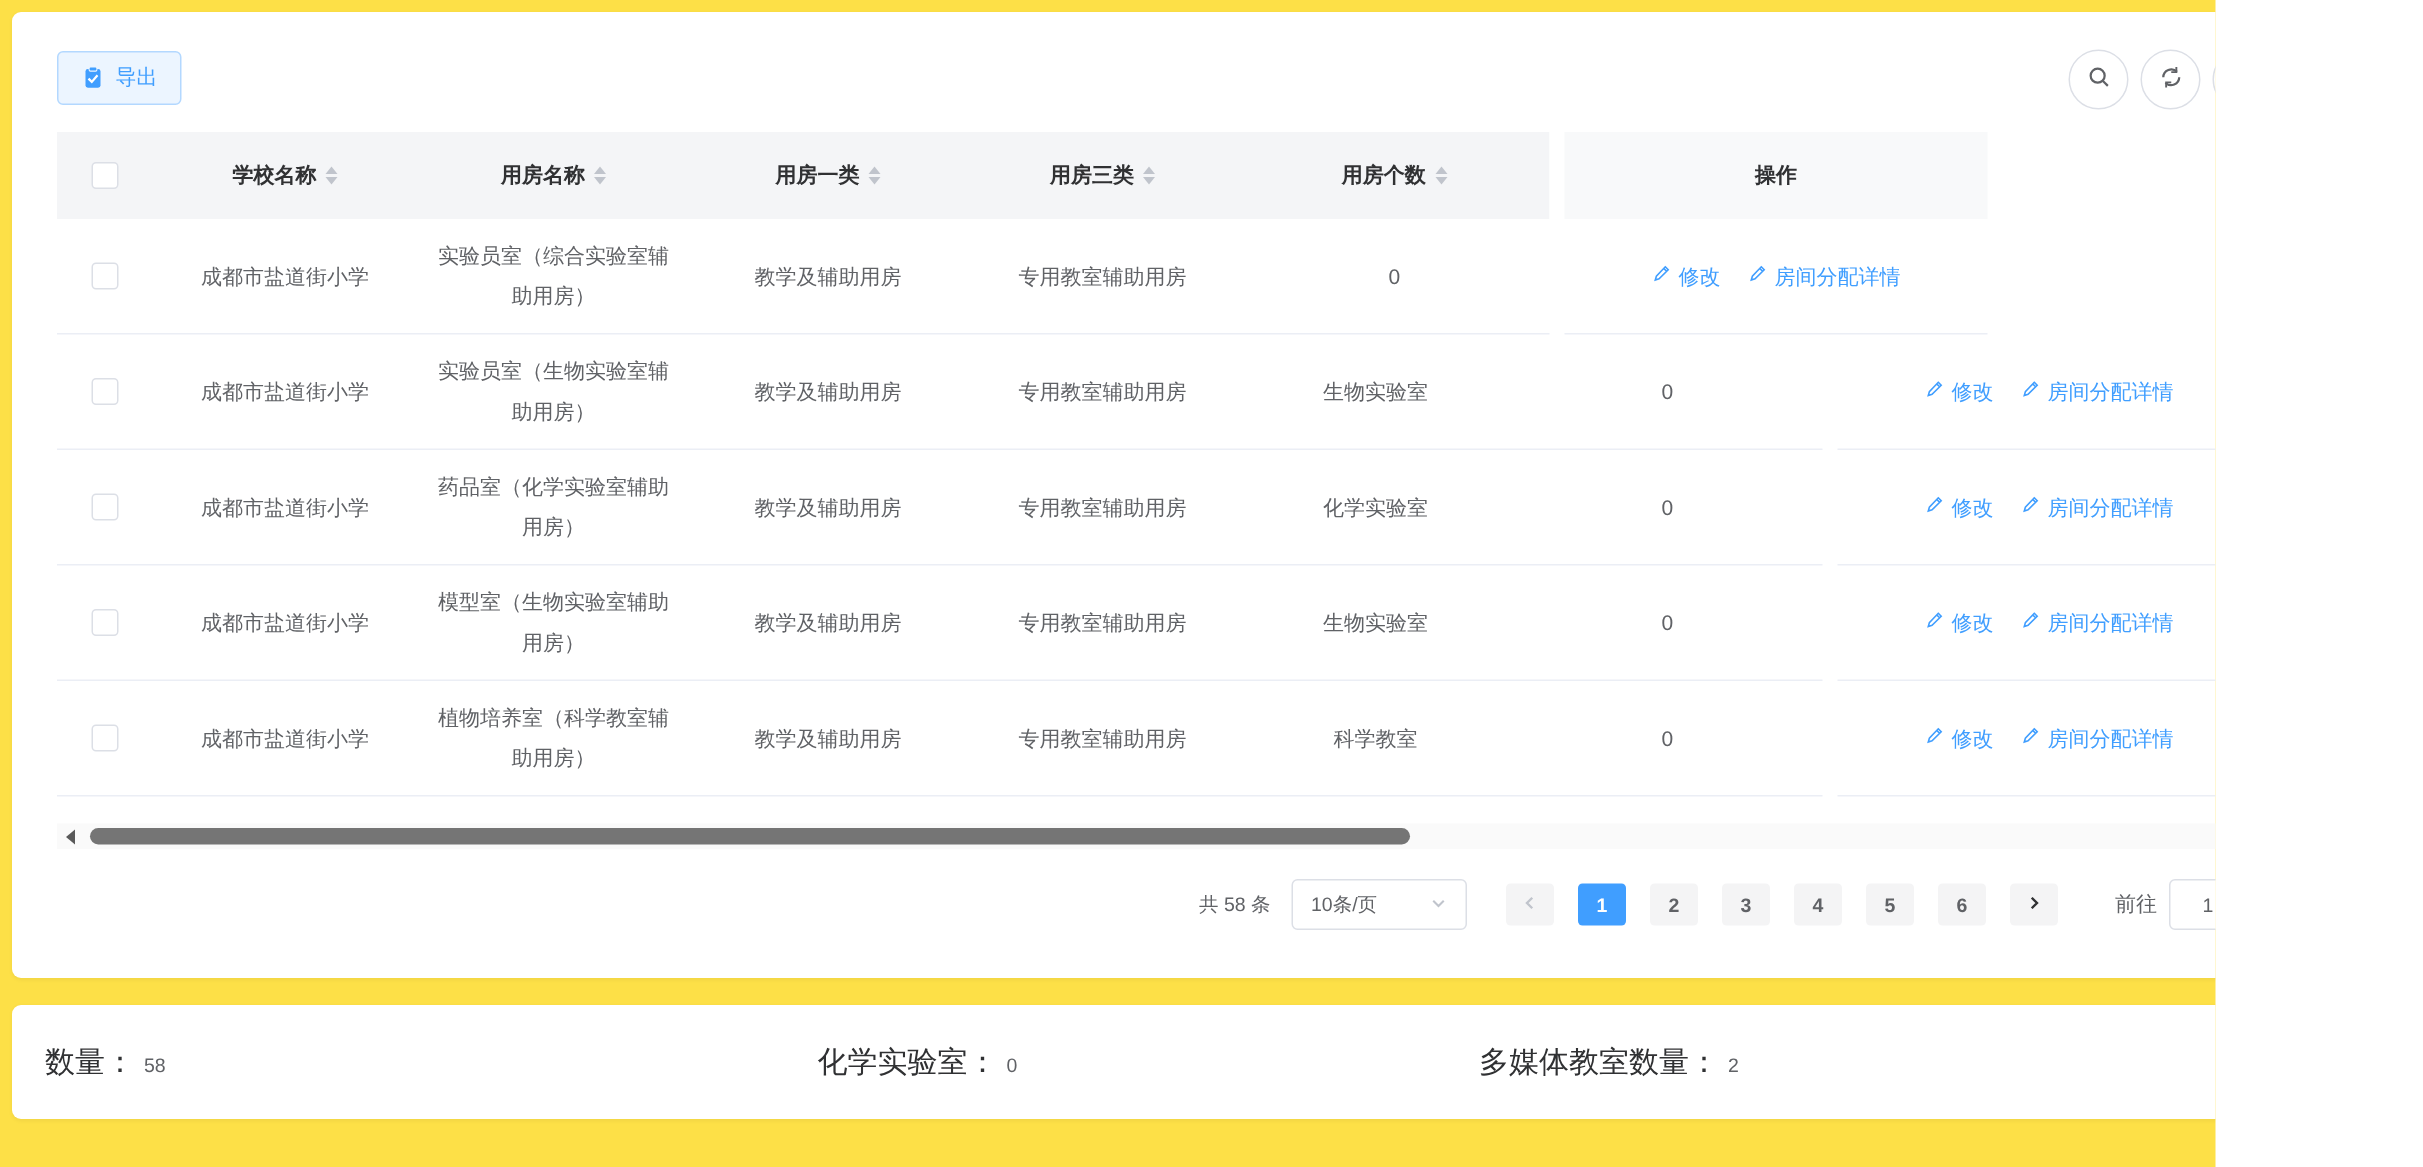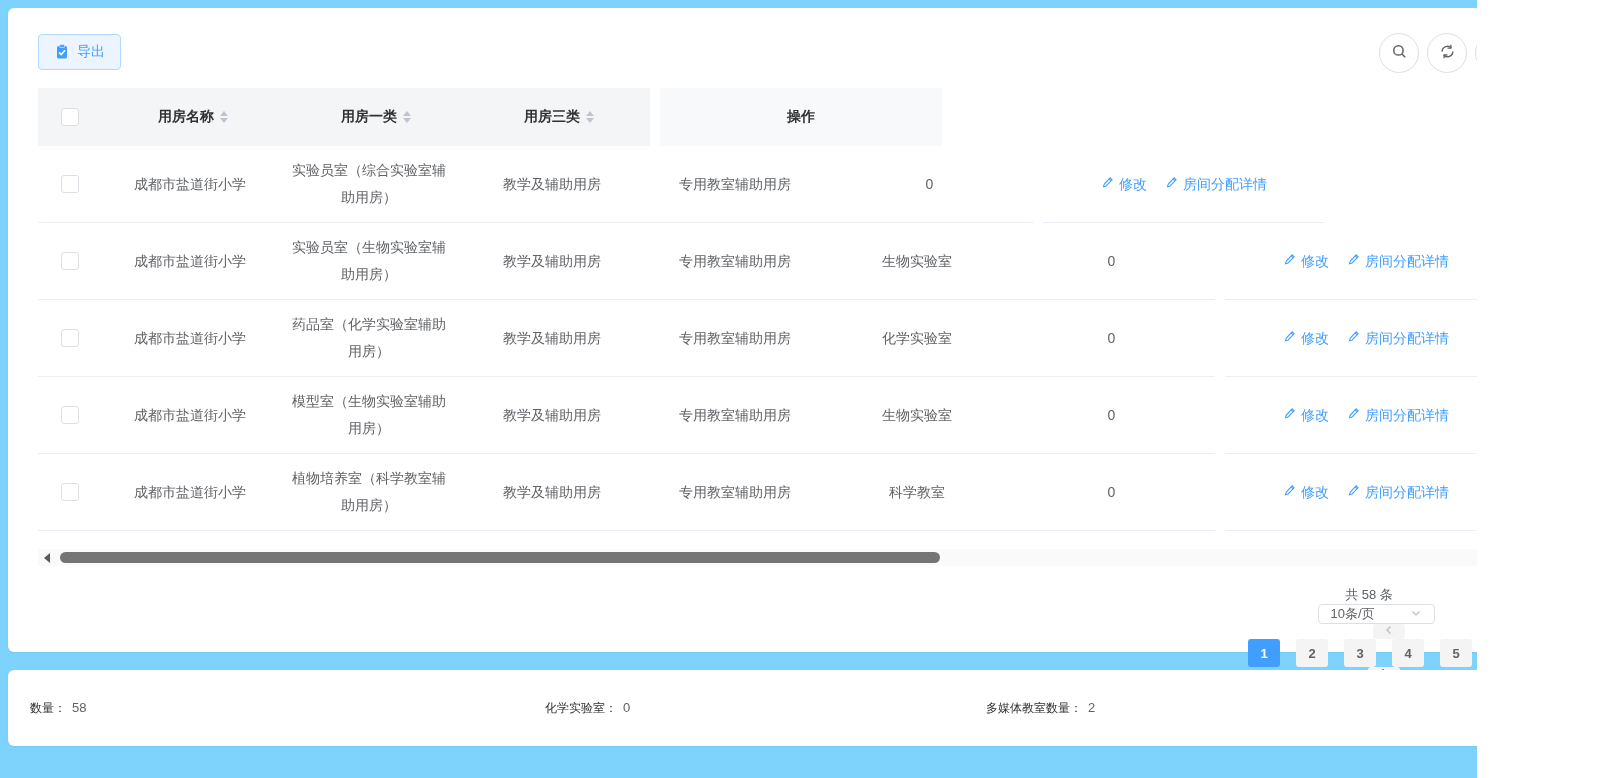--- a/index.html
+++ b/index.html
@@ -1,16 +1,16 @@
 <!DOCTYPE html>
 <html><head>
 <meta charset="utf-8">
 <style>
   html,body{margin:0;padding:0;}
-  .stage{position:relative;width:1477px;height:778px;background:#7dd3fc;overflow:hidden;
+  .stage{position:relative;width:1477px;height:778px;background:#fde047;overflow:hidden;
          font-family:"Liberation Sans",sans-serif;}
   .card{position:absolute;background:#fff;border-radius:6px;box-shadow:0 1px 3px rgba(0,0,0,.05);}
   .main-card{left:8px;top:8px;width:1560px;height:644px;}
   .footer-card{left:8px;top:670px;width:1560px;height:76px;}
 
   
   .export-btn{position:absolute;left:30px;top:26px;height:36px;padding:0 15px;
     background:#ecf5ff;border:1px solid #b3d8ff;border-radius:4px;color:#409eff;
     font-size:14px;display:flex;align-items:center;gap:7px;cursor:pointer;}
   .eicon{display:flex;}
@@ -45,37 +45,37 @@
   .hthumb{position:absolute;left:22px;top:3px;width:880px;height:11px;background:#757575;border-radius:6px;cursor:pointer;}
   .tri{position:absolute;width:0;height:0;}
   .tri-l{left:6px;top:4px;border-top:5px solid transparent;border-bottom:5px solid transparent;border-right:6px solid #5a5a5a;}
   .tri-r{right:6px;top:4px;border-top:5px solid transparent;border-bottom:5px solid transparent;border-left:6px solid #5a5a5a;}
   .vscroll{position:absolute;left:1551px;top:150px;width:17px;height:395px;background:#fafafa;}
   .tri-u{left:4px;top:6px;border-left:5px solid transparent;border-right:5px solid transparent;border-bottom:6px solid #5a5a5a;}
   .tri-d{left:4px;bottom:6px;border-left:5px solid transparent;border-right:5px solid transparent;border-top:6px solid #5a5a5a;}
   .vthumb{position:absolute;left:3px;top:20px;width:11px;height:320px;background:#8c8c8c;border-radius:6px;cursor:pointer;}
 
   
-  .pager{position:absolute;top:578px;right:48px;height:34px;display:flex;align-items:center;flex-direction:column;}
+  .pager{position:absolute;top:578px;right:48px;height:34px;display:flex;align-items:center;}
   .ptotal{font-size:13px;color:#606266;margin-right:14px;}
   .psize{width:117px;height:34px;border:1px solid #dcdfe6;border-radius:4px;box-sizing:border-box;
     display:flex;align-items:center;justify-content:space-between;padding:0 12px;cursor:pointer;
     font-size:13px;color:#606266;background:#fff;}
   .pbtn{min-width:32px;height:28px;border:0;border-radius:3px;background:#f4f4f5;color:#606266;
     font-size:13px;font-weight:bold;display:flex;align-items:center;justify-content:center;
     cursor:pointer;margin-left:16px;padding:0;}
   .pbtn.active{background:#409eff;color:#fff;}
   .pprev{margin-left:26px;}
   .pjump{margin-left:38px;display:flex;align-items:center;font-size:14px;color:#606266;}
   .jinput{width:46px;height:30px;border:1px solid #dcdfe6;border-radius:4px;text-align:center;
     font-size:13px;color:#606266;margin:0 8px;font-family:"Liberation Sans",sans-serif;}
 
   
   .stat{position:absolute;top:50%;transform:translateY(-50%);display:flex;align-items:baseline;}
-  .slabel{font-size:12px;color:#303133;}
+  .slabel{font-size:20px;color:#303133;}
   .svalue{font-size:13px;color:#606266;margin-left:6px;}
 
   
   .fbtn{position:absolute;border:0;border-radius:50%;box-shadow:0 2px 10px rgba(0,0,0,.18);
     display:flex;align-items:center;justify-content:center;cursor:pointer;padding:0;}
   .fwhite{left:1582px;top:566px;width:52px;height:52px;background:#fff;}
   .fpink{left:1590px;top:622px;width:48px;height:48px;background:#ec6f9d;}
 </style>
 </head>
 <body>
@@ -125,36 +125,50 @@
               <line x1="11" y1="10.4" x2="11" y2="13.6" stroke-width="2"></line>
             </svg>
         </span>
       </button>
     </div>
 
     <div class="thead" id="thead">
         <div class="hcell" style="width: 64px;">
           <span class="cbx"></span>
         </div>
+        <div class="hcell" style="width: 176px;">
+          <span>学校名称</span>
+          <span class="caret">
+            <i class="up"></i>
+            <i class="down"></i>
+          </span>
+        </div>
         <div class="hcell" style="width: 182px;">
           <span>用房名称</span>
           <span class="caret">
             <i class="up"></i>
             <i class="down"></i>
           </span>
         </div>
         <div class="hcell" style="width: 184px;">
           <span>用房一类</span>
           <span class="caret">
             <i class="up"></i>
             <i class="down"></i>
           </span>
         </div>
         <div class="hcell" style="width: 182px;">
           <span>用房三类</span>
+          <span class="caret">
+            <i class="up"></i>
+            <i class="down"></i>
+          </span>
+        </div>
+        <div class="hcell" style="width: 207px;">
+          <span>用房个数</span>
           <span class="caret">
             <i class="up"></i>
             <i class="down"></i>
           </span>
         </div>
         <div class="hcell gapc" style="width: 10px;"></div>
         <div class="hcell ops" style="width: 282px;">
           <span>操作</span>
         </div>
       </div>

